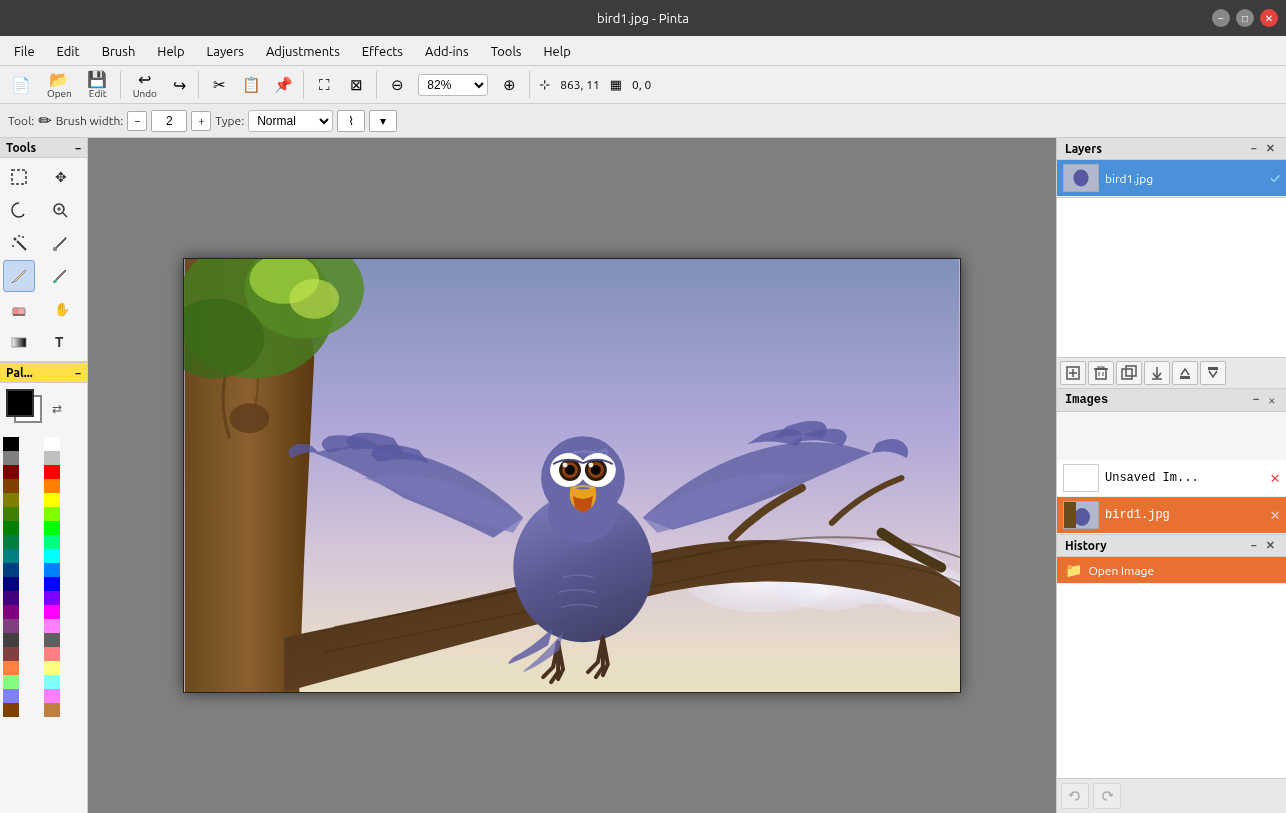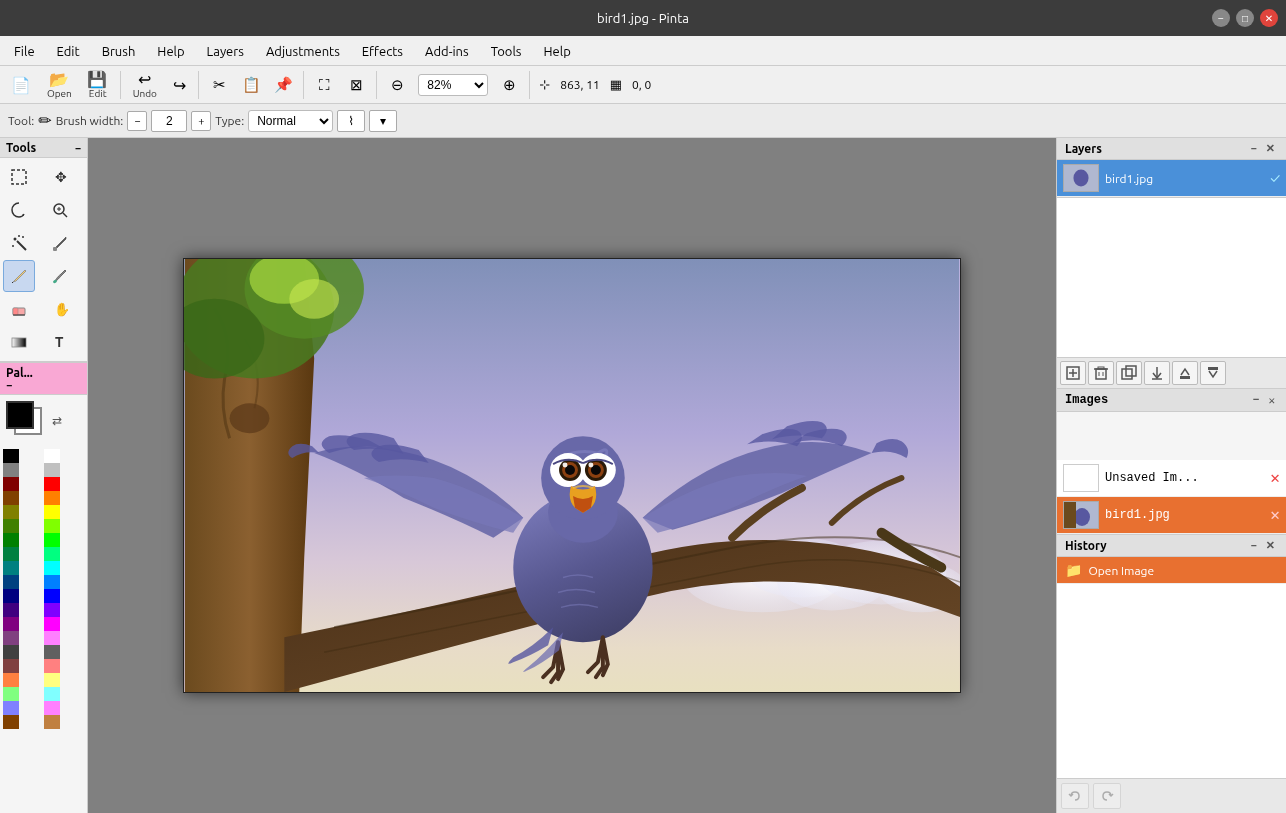--- a/index.html
+++ b/index.html
@@ -160,29 +160,29 @@
       font-size: 16px;
     }
     .tool-btn.active { background: #c8d8f0; border-color: #7aaadd; }
 
     
     #palette-section {
       border-top: 1px solid #ccc;
       flex: 1;
     }
     #palette-header {
-      background: #f9a8d4;
+      background: #fde047;
       border-bottom: 1px solid #ccc;
       border-top: 1px solid #ccc;
       padding: 3px 6px;
       font-size: 12px;
       font-weight: bold;
       display: flex;
       justify-content: space-between;
-      flex-direction: column;
+      align-items: center;
     }
     #color-boxes {
       display: flex;
       padding: 4px;
       gap: 2px;
       align-items: center;
     }
     .color-box-container { position: relative; }
     .color-box {
       width: 28px; height: 28px;

